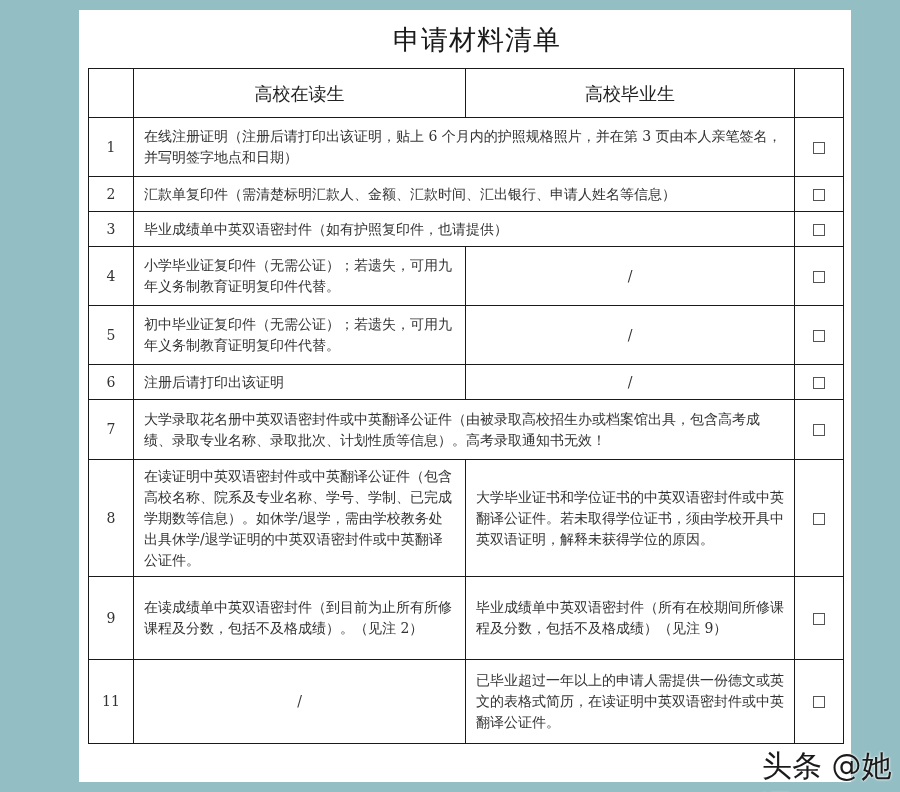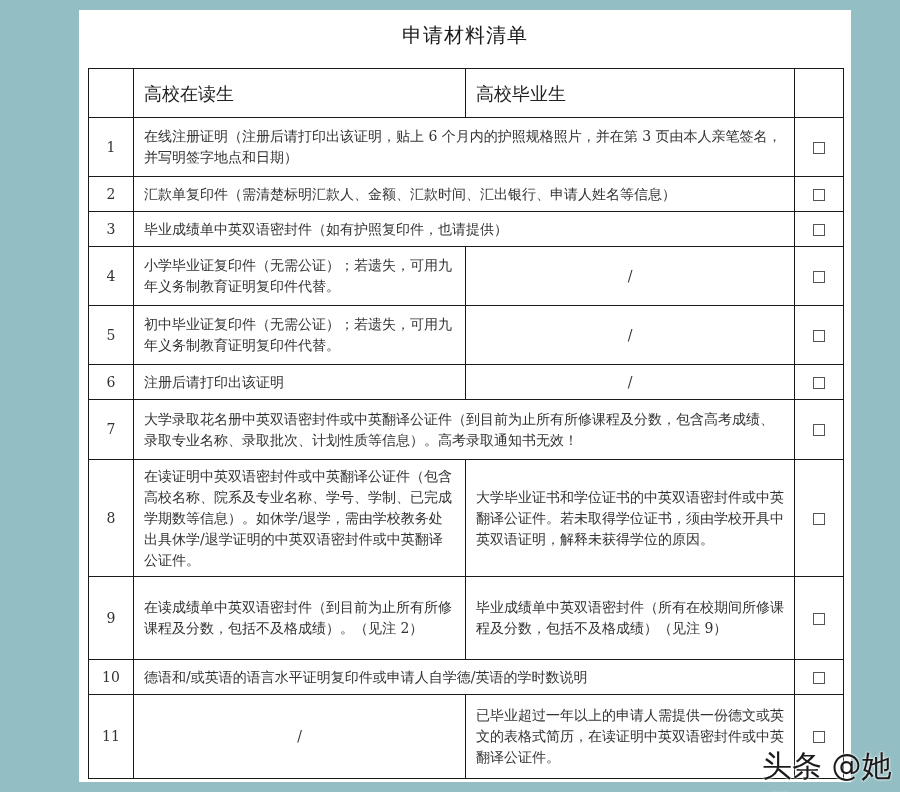--- a/index.html
+++ b/index.html
@@ -6,32 +6,32 @@
   body {
     width: 900px; height: 792px; background: #93bec4; position: relative; overflow: hidden;
     font-family: "DejaVu Serif", "Liberation Serif", serif;
   }
   .card {
     position: absolute; left: 79px; top: 10px; width: 772px; height: 772px; background: #ffffff;
   }
   .title {
     position: absolute; left: 0; top: 12px; width: 100%; text-align: center;
     font-family: "DejaVu Sans", "Liberation Sans", sans-serif;
-    font-size: 20px; color: #1a1a1a; letter-spacing: 1px;
+    font-size: 27px; color: #1a1a1a; letter-spacing: 1px; padding-left: 12px;
   }
   table.grid {
     position: absolute; left: 9px; top: 58px; border-collapse: collapse; table-layout: fixed;
     width: 755px;
   }
   table.grid td, table.grid th {
     border: 1.5px solid #1a1a1a; padding: 0 10px; vertical-align: middle;
     font-size: 14px; color: #333; line-height: 21px; font-weight: normal;
   }
   table.grid th {
-    font-family: "DejaVu Sans", "Liberation Sans", sans-serif; font-size: 18px; color: #222; text-align: left;
+    font-family: "DejaVu Sans", "Liberation Sans", sans-serif; font-size: 18px; color: #222; text-align: center;
   }
   td.num { text-align: center; padding: 0; color: #444; }
   td.slash { text-align: center; color: #555; }
   td.check { text-align: center; padding: 0; }
   .box {
     display: inline-block; width: 10px; height: 10px; border: 1.3px solid #555; vertical-align: middle;
   }
   .watermark {
     position: absolute; left: 762px; top: 746px; font-family: "DejaVu Sans", "Liberation Sans", sans-serif;
     font-size: 30px; color: #1a1a1a; text-shadow: 0 0 2px #fff, 0 0 3px #fff;
@@ -92,43 +92,38 @@
 
     <tr style="height:35px">
       <td class="num">6</td>
       <td>注册后请打印出该证明</td>
       <td class="slash">/</td>
       <td class="check"><span class="box"></span></td>
     </tr>
 
     <tr style="height:60px">
       <td class="num">7</td>
-      <td colspan="2">大学录取花名册中英双语密封件或中英翻译公证件（到目前为止所有所修课程及分数，包含高考成绩、录取专业名称、录取批次、计划性质等信息）。高考录取通知书无效！</td>
+      <td colspan="2">大学录取花名册中英双语密封件或中英翻译公证件（由被录取高校招生办或档案馆出具，包含高考成绩、录取专业名称、录取批次、计划性质等信息）。高考录取通知书无效！</td>
       <td class="check"><span class="box"></span></td>
     </tr>
 
     <tr style="height:117px">
       <td class="num">8</td>
       <td>在读证明中英双语密封件或中英翻译公证件（包含高校名称、院系及专业名称、学号、学制、已完成学期数等信息）。如休学/退学，需由学校教务处出具休学/退学证明的中英双语密封件或中英翻译公证件。</td>
       <td>大学毕业证书和学位证书的中英双语密封件或中英翻译公证件。若未取得学位证书，须由学校开具中英双语证明，解释未获得学位的原因。</td>
       <td class="check"><span class="box"></span></td>
     </tr>
 
     <tr style="height:83px">
       <td class="num">9</td>
       <td>在读成绩单中英双语密封件（到目前为止所有所修课程及分数，包括不及格成绩）。（见注 2）</td>
       <td>毕业成绩单中英双语密封件（所有在校期间所修课程及分数，包括不及格成绩）（见注 9）</td>
       <td class="check"><span class="box"></span></td>
     </tr>
 
-    <tr style="height:35px">
-      <td class="num">10</td>
-      <td colspan="2">德语和/或英语的语言水平证明复印件或申请人自学德/英语的学时数说明</td>
-      <td class="check"><span class="box"></span></td>
-    </tr>
 
     <tr style="height:84px">
       <td class="num">11</td>
       <td class="slash">/</td>
       <td>已毕业超过一年以上的申请人需提供一份德文或英文的表格式简历，在读证明中英双语密封件或中英翻译公证件。</td>
       <td class="check"><span class="box"></span></td>
     </tr>
   </tbody>
     </table>
 </div>

